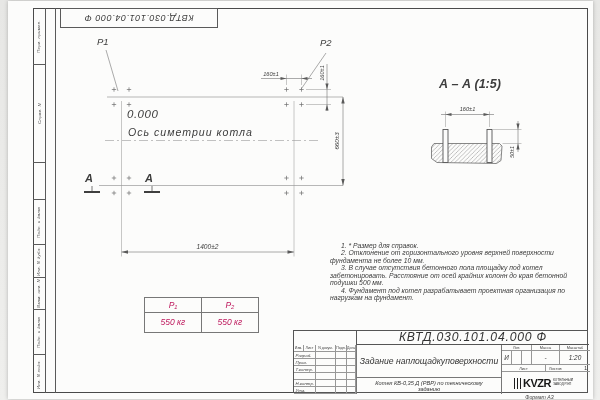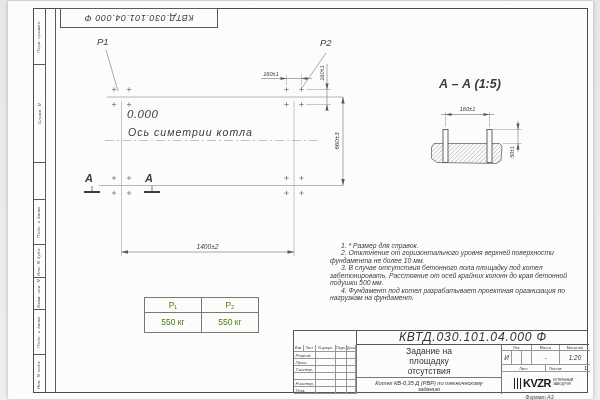--- a/index.html
+++ b/index.html
@@ -26,40 +26,40 @@
     border:1px solid #5a5a5a; display:flex; align-items:center; justify-content:center; }
   .stamp span { transform:rotate(180deg); font-style:italic; font-size:9px;
     letter-spacing:.6px; color:#3d3d3d; white-space:nowrap; }
   
   .notes { left:330px; top:242px; width:254px; color:#3a3a3a; }
   .notes p { font-style:italic; font-size:6.8px; line-height:7.45px;
     text-indent:11px; margin:0; }
   
   .ptable { left:144px; top:297px; display:grid;
     grid-template-columns:57px 57px; grid-template-rows:15px 20px;
-    color:#4d7c0f; }
+    font-style:italic; color:#be185d; }
   .ptable div { border:0.8px solid #777; margin-right:-0.8px; margin-bottom:-0.8px;
     display:flex; align-items:center; justify-content:center; font-size:8.5px; }
   
   .tb { left:293px; top:330px; width:295px; height:63px;
     border:1.2px solid #555; color:#333; }
   .tb-docnum { left:62px; top:0; width:233px; height:14px;
     border-left:1px solid #555; border-bottom:1px solid #555;
     text-align:center; line-height:13px; font-style:italic; font-size:12.2px;
     letter-spacing:.8px; color:#333; }
   .tb-left { left:0; top:14px; width:62px; height:49px; display:grid;
     grid-template-columns:10px 12px 20px 11px 9px; grid-auto-rows:7px; }
   .tb-left div { border-right:0.5px solid #979797; border-bottom:0.5px solid #979797;
     overflow:hidden; display:flex; align-items:center; justify-content:center;
     font-size:3.6px; color:#444; }
   .tb-left .lbl { grid-column:1 / span 2; justify-content:flex-start;
     padding-left:1.5px; font-size:4.4px; font-style:italic; }
   .tb-mid-title { left:62px; top:14px; width:145px; height:32px;
-    border-left:1px solid #777; display:flex; flex-direction:column;
-    align-items:center; justify-content:center; 
+    border-left:1px solid #777; display:flex; flex-direction:row;
+    align-items:center; justify-content:center; font-style:italic;
     font-size:8.6px; line-height:10px; }
   .tb-mid-subject { left:62px; top:46px; width:145px; height:17px;
     border-left:1px solid #777; border-top:1px solid #777;
     display:flex; align-items:center; justify-content:center; text-align:center;
     font-style:italic; font-size:5.6px; line-height:6.4px; padding:0 15px; }
   .tb-right { left:207px; top:14px; width:88px; height:49px;
     border-left:1px solid #777; }
   .tb-right .cell { position:absolute; display:flex; align-items:center;
     justify-content:center; border-right:0.5px solid #979797;
     border-bottom:0.5px solid #979797; overflow:hidden; }
@@ -244,21 +244,21 @@
       <div></div>
     <div class="lbl">Утв.</div>
       <div></div>
       <div></div>
       <div></div>
   </div>
 
   <div class="abs tb-mid-title">
     <span>Задание на</span>
     <span>площадку</span>
-    <span>отсутствия</span>
+    <span>поверхности</span>
   </div>
   <div class="abs tb-mid-subject">Котел КВ-0,35 Д (РВР) по техническому заданию</div>
 
   <div class="abs tb-right">
     <div class="cell hdr" style="left:0;top:0;width:30px;height:6px">Лит.</div>
     <div class="cell hdr" style="left:30px;top:0;width:28px;height:6px">Масса</div>
     <div class="cell hdr" style="left:58px;top:0;width:30px;height:6px;border-right:none">Масштаб</div>
     <div class="cell val" style="left:0;top:6px;width:10px;height:14px">И</div>
     <div class="cell" style="left:10px;top:6px;width:10px;height:14px"></div>
     <div class="cell" style="left:20px;top:6px;width:10px;height:14px"></div>

